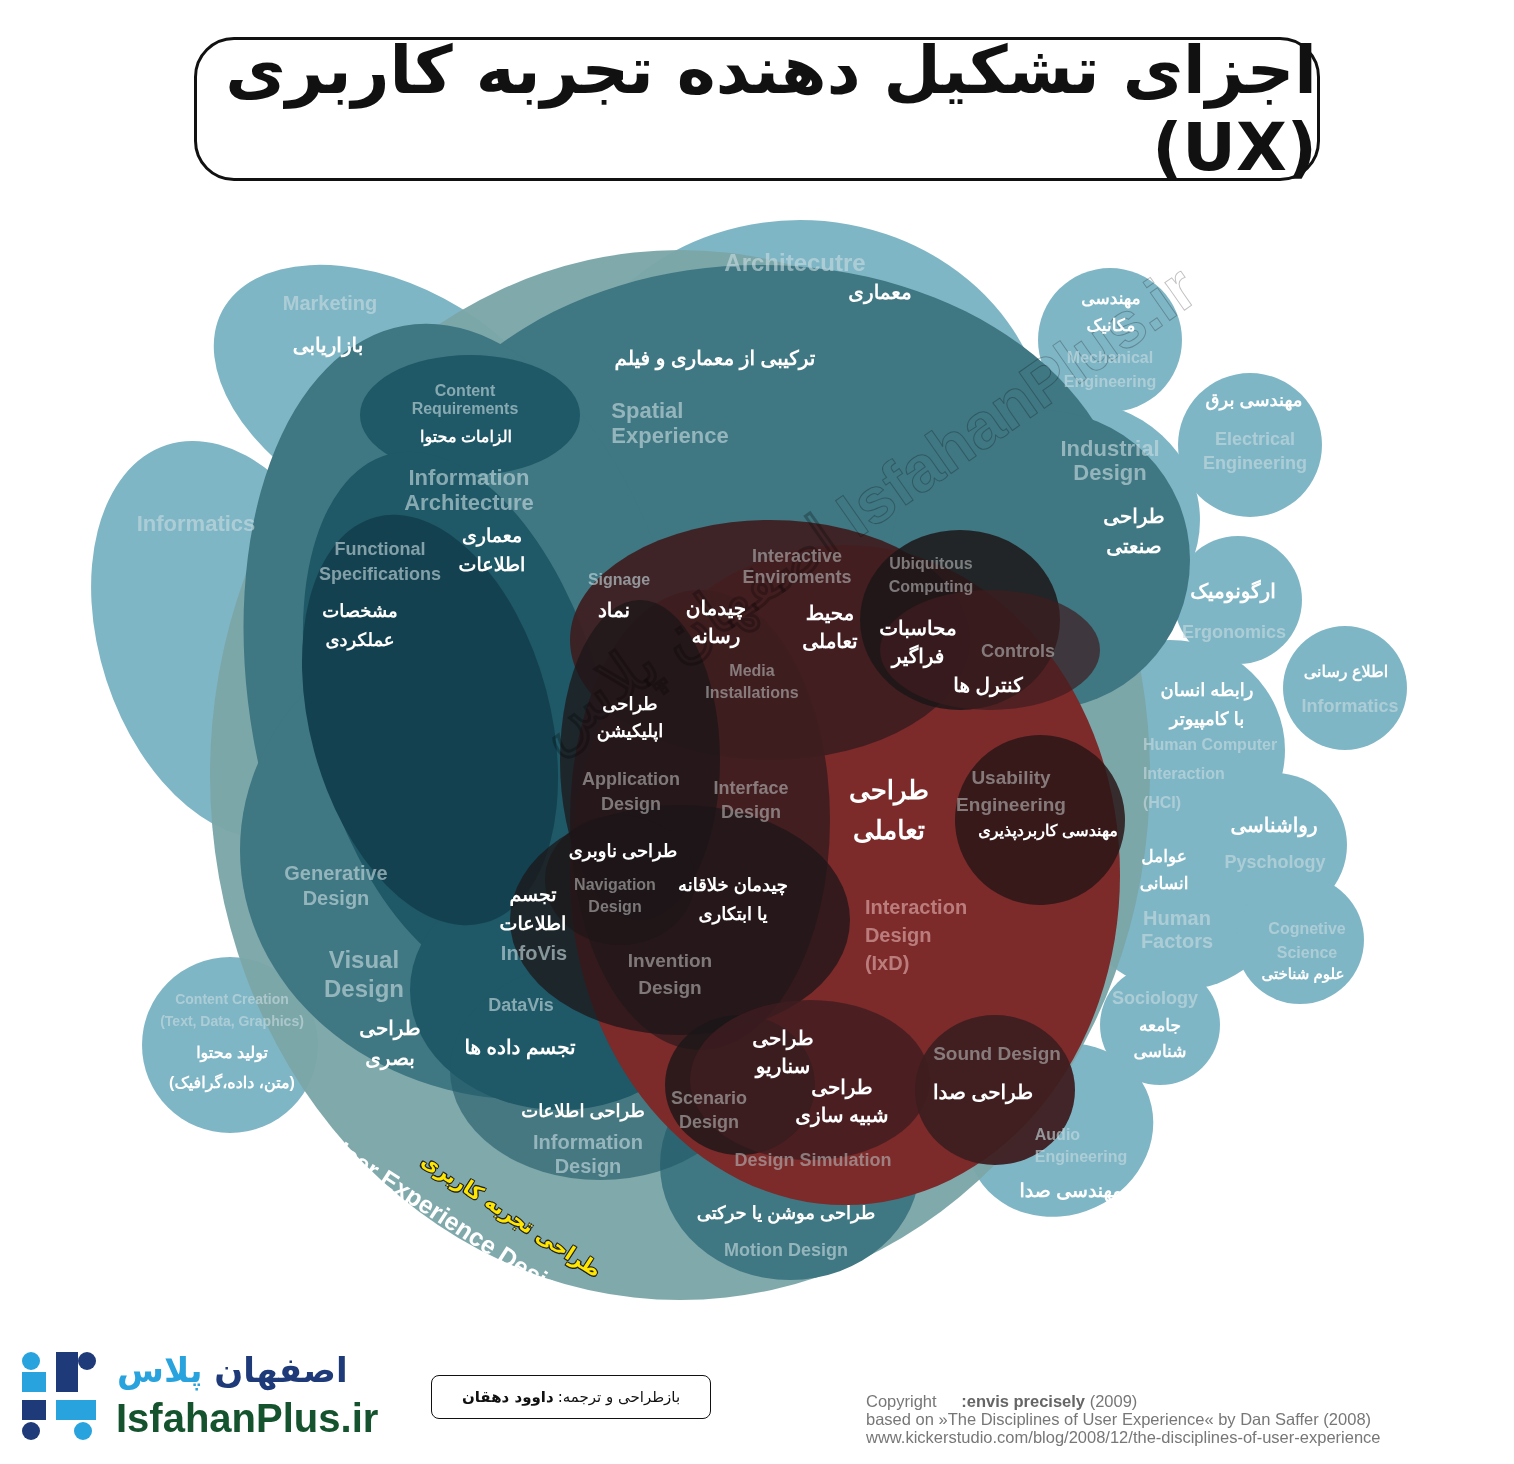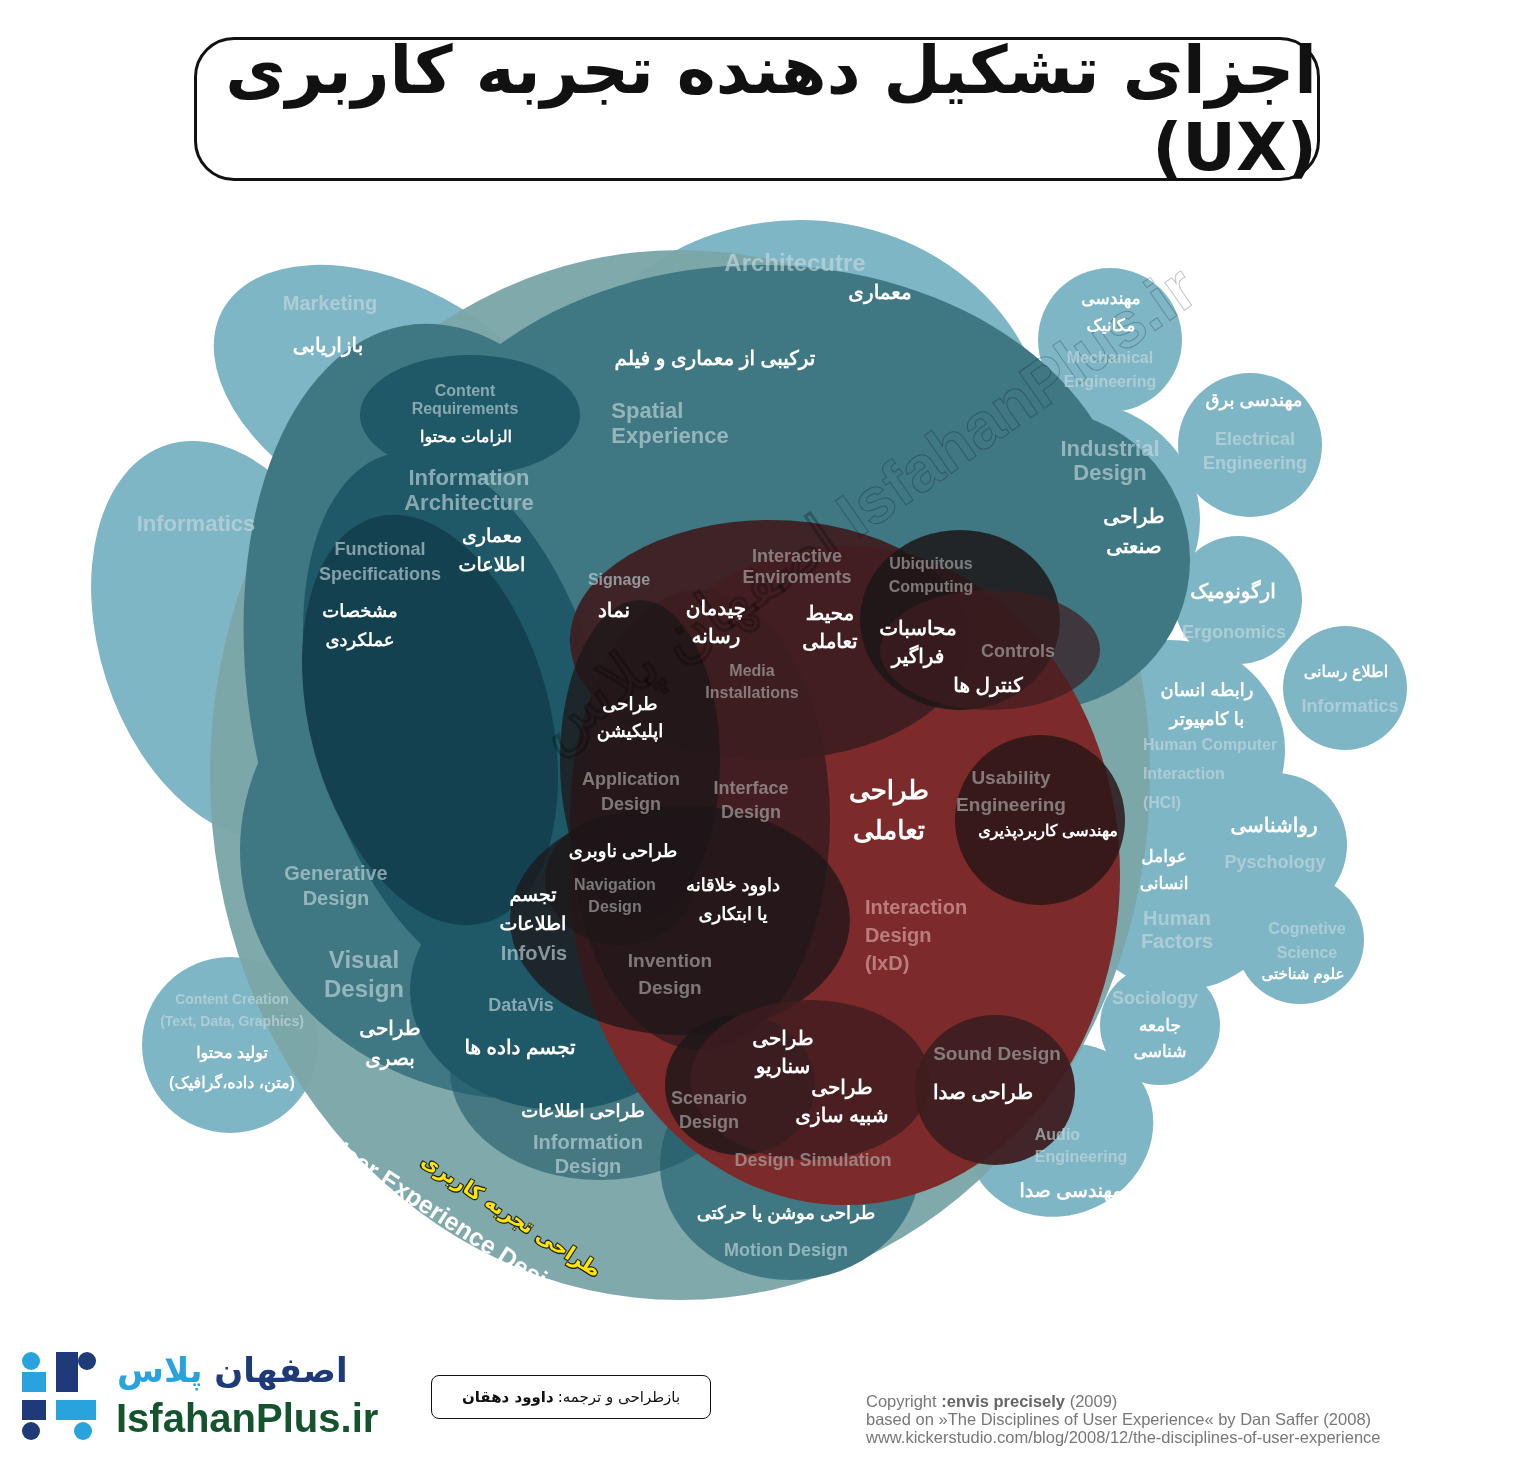--- a/index.html
+++ b/index.html
@@ -17,21 +17,21 @@
   .watermark{position:absolute;left:470px;top:470px;transform:rotate(-35deg);font-family:"Liberation Sans",sans-serif;font-weight:bold;font-size:64px;color:transparent;-webkit-text-stroke:1px rgba(0,0,0,0.25);white-space:nowrap;}
   .logo{position:absolute;left:22px;top:1352px;width:360px;height:90px;}
   .logo-grid{position:absolute;left:0;top:0;width:78px;height:88px;}
   .logo-grid .sq{position:absolute;width:22px;height:22px;}
   .logo-fa{position:absolute;left:95px;top:-2px;font-family:"DejaVu Sans",sans-serif;font-weight:bold;font-size:34px;color:#1e3a78;direction:rtl;white-space:nowrap;}
   .logo-fa .plus{color:#29a3dd;}
   .logo-en{position:absolute;left:94px;top:44px;font-family:"Liberation Sans",sans-serif;font-weight:bold;font-size:40px;color:#14532d;white-space:nowrap;}
   .credit{position:absolute;left:431px;top:1375px;width:280px;height:44px;border:1.5px solid #111;border-radius:8px;box-sizing:border-box;display:flex;align-items:center;justify-content:center;direction:rtl;font-family:"DejaVu Sans",sans-serif;font-size:15px;color:#111;}
   .credit b{margin-right:4px;}
   .copy{position:absolute;left:866px;top:1392px;font-family:"Liberation Sans",sans-serif;font-size:16.5px;color:#777;line-height:18px;white-space:nowrap;}
-  .copy b{font-weight:bold;color:#666;}
+  .copy b{font-weight:bold;color:#666;margin-left:20px;}
 </style>
 </head>
 <body>
 
 <div class="title-box">
   <span>اجزای تشکیل دهنده تجربه کاربری (UX)</span>
 </div>
 
 <svg class="diagram" width="1514" height="1464" viewBox="0 0 1514 1464">
   <g fill="#7fb6c6">
@@ -186,21 +186,21 @@
   </div>
 <div class="lbl fa s16" style="left:1048px;top:831px">مهندسی کاربردپذیری</div>
 
 <div class="lbl fa s18" style="left:623px;top:851px">طراحی ناوبری</div>
 <div class="lbl en dark s16" style="left:615px;top:896px;line-height:1.4">
     <div>Navigation</div>
     <div>Design</div>
   </div>
 
 <div class="lbl fa s18" style="left:733px;top:900px;line-height:1.6">
-    <div>داوود خلاقانه</div>
+    <div>چیدمان خلاقانه</div>
     <div>یا ابتکاری</div>
   </div>
 <div class="lbl en dark s19" style="left:670px;top:975px;line-height:1.4">
     <div>Invention</div>
     <div>Design</div>
   </div>
 
 <div class="lbl fa s19" style="left:533px;top:909px;line-height:1.5">
     <div>تجسم</div>
     <div>اطلاعات</div>

